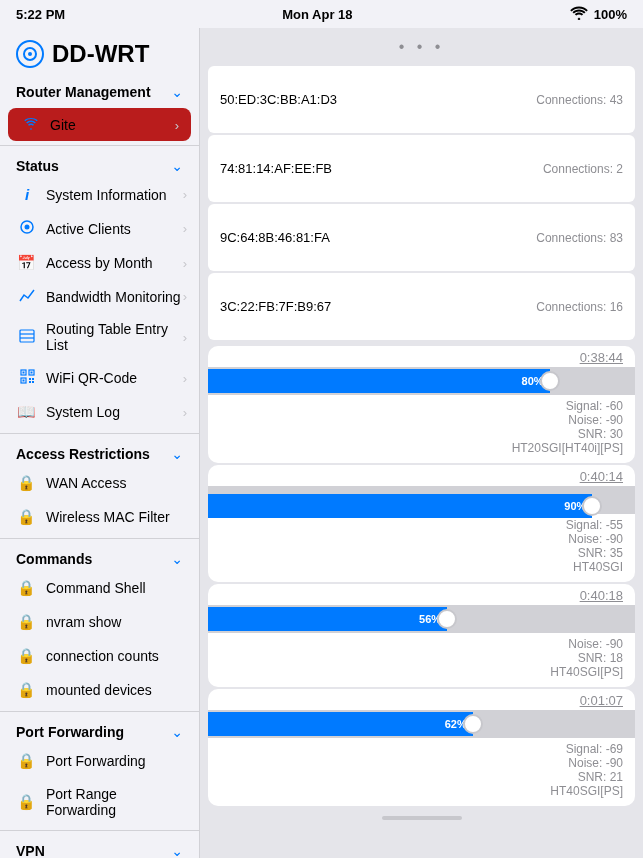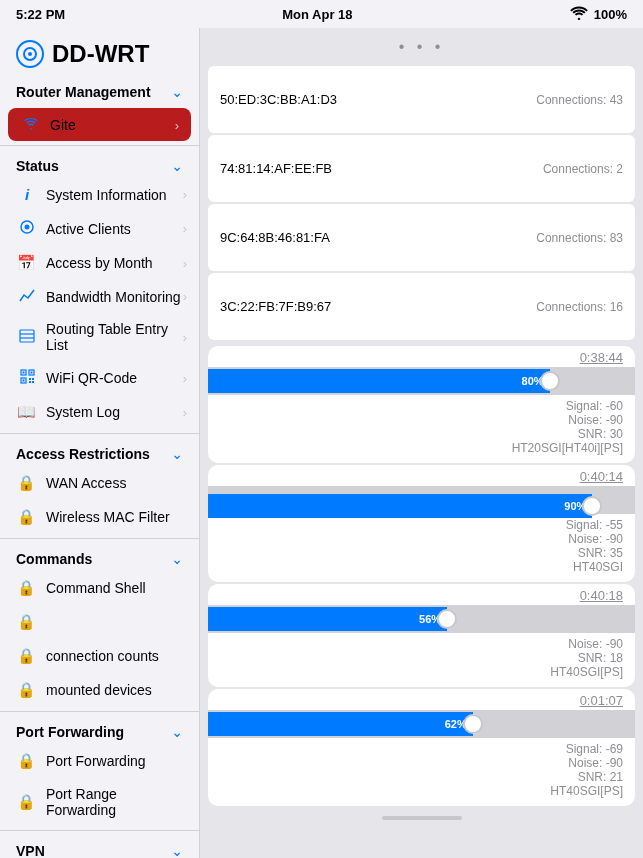--- a/index.html
+++ b/index.html
@@ -386,20 +386,21 @@
     <div class="section-header">
       <span class="section-header-label">Commands</span>
       <span class="section-chevron">⌄</span>
     </div>
     <div class="sidebar-item">
       <span class="sidebar-item-icon lock-icon">🔒</span>
       <span class="sidebar-item-label">Command Shell</span>
     </div>
     <div class="sidebar-item">
       <span class="sidebar-item-icon lock-icon">🔒</span>
+      <span class="sidebar-item-label">nvram show</span>
     </div>
     <div class="sidebar-item">
       <span class="sidebar-item-icon lock-icon">🔒</span>
       <span class="sidebar-item-label">connection counts</span>
     </div>
     <div class="sidebar-item">
       <span class="sidebar-item-icon lock-icon">🔒</span>
       <span class="sidebar-item-label">mounted devices</span>
     </div>
 

